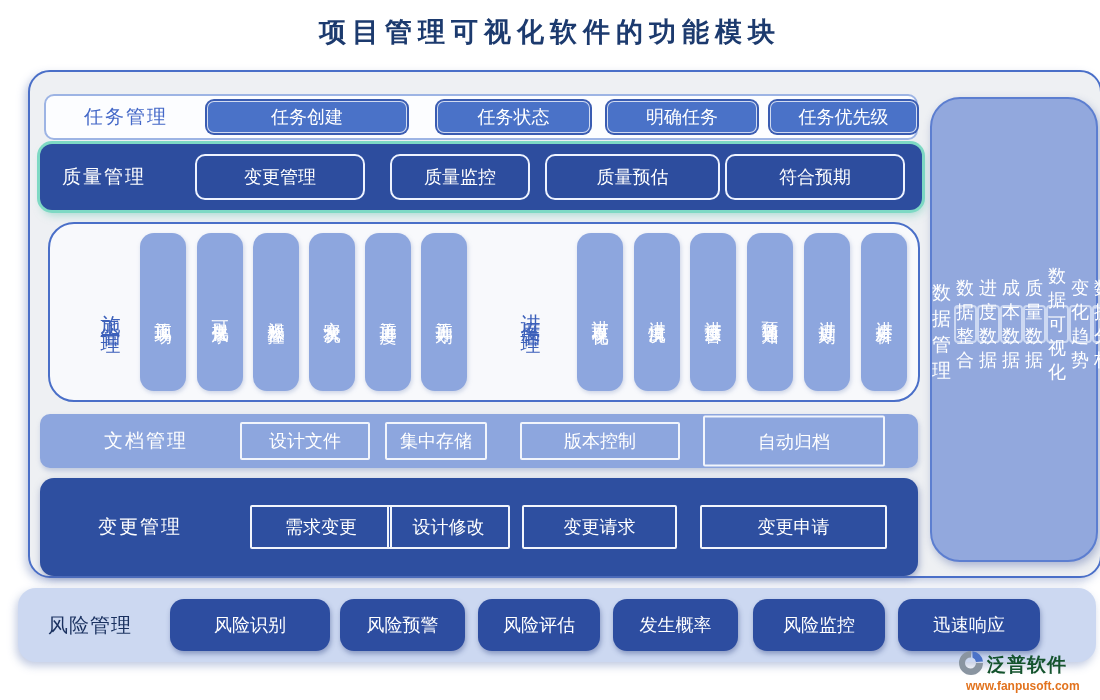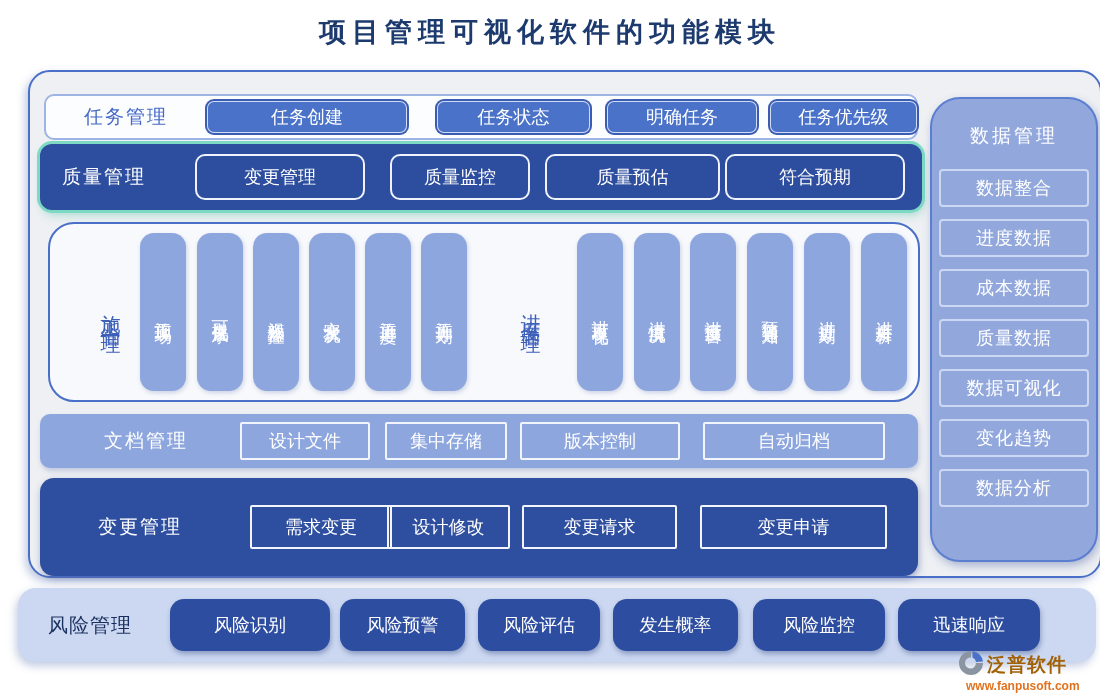--- a/index.html
+++ b/index.html
@@ -79,21 +79,21 @@
   .change-row {
     position:absolute; left:10px; top:406px; width:878px; height:98px;
     background:#2e4fa0; border-radius:14px;
     box-shadow:1px 3px 7px rgba(80,100,160,.5);
   }
   
   .sidebar {
     position:absolute; left:900px; top:25px; width:168px; height:465px;
     background:#92a8dd; border:2px solid #5c7ed0; border-radius:30px;
     box-sizing:border-box; box-shadow:2px 4px 8px rgba(90,110,170,.45);
-    display:flex; flex-direction:column; align-items:center;
+    display:flex; flex-direction:row; align-items:center;
   }
   .sidebar-header { margin-top:24px; margin-bottom:20px; color:#fff;
     font-size:19px; letter-spacing:3px; }
   .side-btn {
     width:150px; height:38px; margin-bottom:12px; box-sizing:border-box;
     border:2px solid #ccd8f2; border-radius:4px; color:#fff; font-size:18px;
     letter-spacing:1px; display:flex; align-items:center; justify-content:center;
   }
   
   .risk-bar {
@@ -106,21 +106,21 @@
     color:#19305f; font-size:20px; letter-spacing:1px;
     font-family:"Liberation Serif", serif; white-space:nowrap;
   }
   .btn.dark-round {
     height:52px; background:#2d4da0; border-radius:14px;
     box-shadow:1px 3px 5px rgba(60,80,140,.45);
   }
   
   .logo { position:absolute; left:958px; top:650px; width:140px; }
   .logo-top { display:flex; align-items:center; gap:3px; }
-  .logo-name { font-size:19px; font-weight:bold; color:#a16207; letter-spacing:1px; }
+  .logo-name { font-size:19px; font-weight:bold; color:#14532d; letter-spacing:1px; }
   .logo-url { font-size:12px; font-weight:bold; color:#e2731e; margin-left:8px; margin-top:-1px; }
 </style>
 </head>
 <body>
 
 <div class="title">项目管理可视化软件的功能模块</div>
 
 <div class="outer">
 
   <div class="task-row">
@@ -153,23 +153,23 @@
     <div class="pill" style="left:584px">进度情况</div>
     <div class="pill" style="left:640px">进度预警</div>
     <div class="pill" style="left:697px">预警通知</div>
     <div class="pill" style="left:754px">进度计划</div>
     <div class="pill" style="left:811px">进度分析</div>
   </div>
 
   <div class="doc-row">
     <span class="label-white" style="left:64px">文档管理</span>
     <div class="btn outline-square" style="left:200px;width:130px;height:38px">设计文件</div>
-    <div class="btn outline-square" style="left:345px;width:122px;height:38px">集中存储</div>
+    <div class="btn outline-square" style="left:345px;width:102px;height:38px">集中存储</div>
     <div class="btn outline-square" style="left:480px;width:160px;height:38px">版本控制</div>
-    <div class="btn outline-square" style="left:663px;width:182px;height:38px">自动归档</div>
+    <div class="btn outline-square" style="left:663px;width:182px;height:51px">自动归档</div>
   </div>
 
   <div class="change-row">
     <span class="label-white" style="left:58px">变更管理</span>
     <div class="btn outline-square" style="left:210px;width:142px;height:44px">需求变更</div>
     <div class="btn outline-square" style="left:347px;width:123px;height:44px">设计修改</div>
     <div class="btn outline-square" style="left:482px;width:155px;height:44px">变更请求</div>
     <div class="btn outline-square" style="left:660px;width:187px;height:44px">变更申请</div>
   </div>
 

